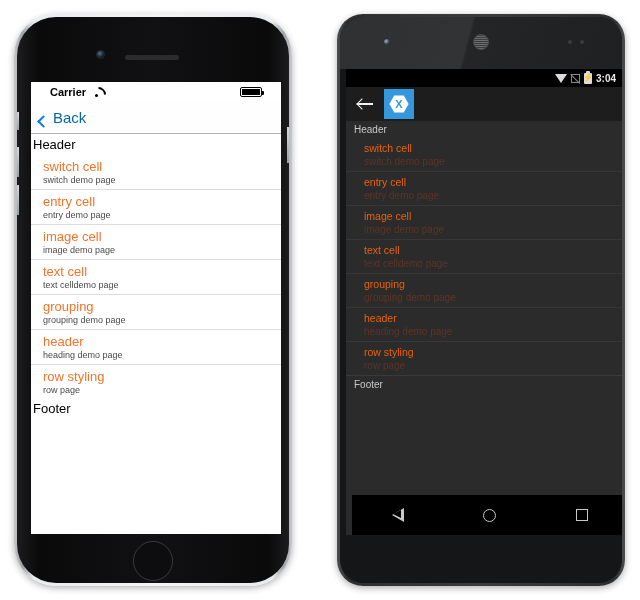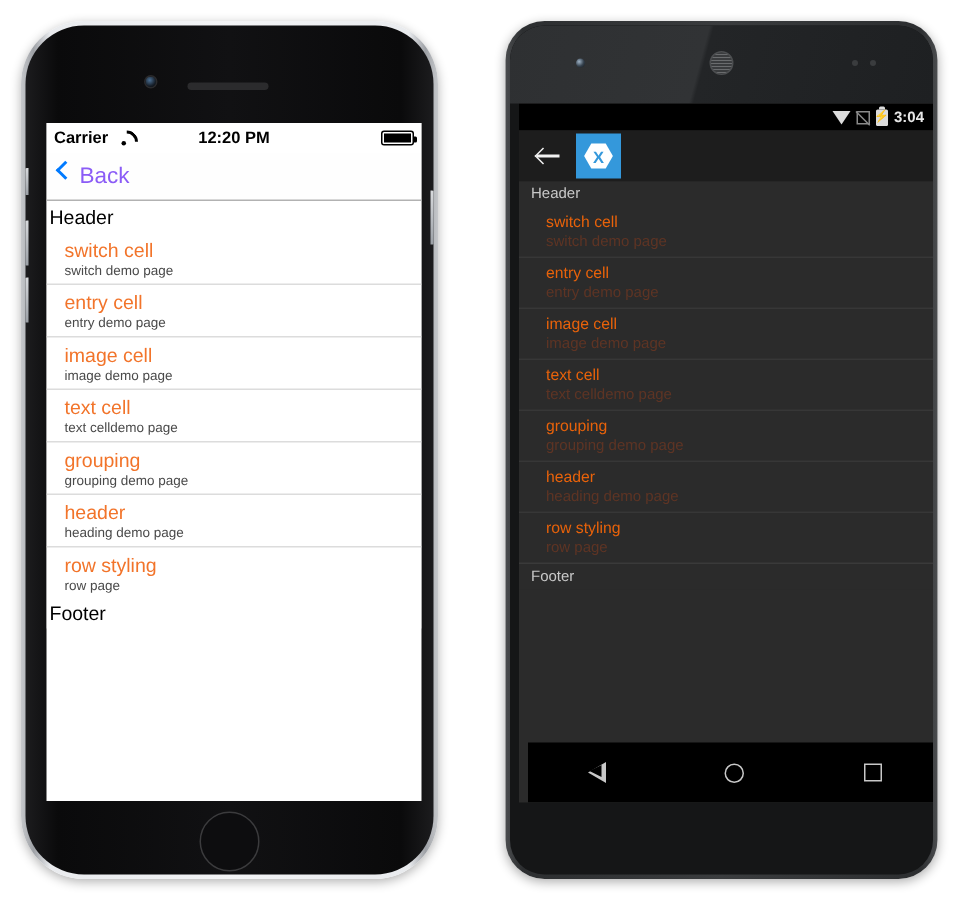--- a/index.html
+++ b/index.html
@@ -48,21 +48,21 @@
   .ip-btn.left { left: -1px; width: 3px; border-radius: 2px 0 0 2px; }
   .ip-btn.right { right: -1px; width: 3px; border-radius: 0 2px 2px 0; }
   .ip-btn.mute { top: 95px; height: 18px; }
   .ip-btn.volup { top: 130px; height: 30px; }
   .ip-btn.voldn { top: 168px; height: 30px; }
   .ip-btn.power { top: 110px; height: 36px; }
 
   
   .ios-status {
     height: 20px; display: flex; align-items: center;
-    padding: 0 5px; font-size: 11px; font-weight: bold; color: #000;
+    padding: 0 19px; font-size: 11px; font-weight: bold; color: #000;
     background: #fff;
   }
   .ios-status .carrier { display: flex; align-items: center; gap: 4px; }
   .ios-status .time { position: absolute; left: 0; right: 0; text-align: center; font-size: 11px; font-weight: bold; }
   .ios-status .right { margin-left: auto; display: flex; align-items: center; z-index:2; }
   .batt-ios {
     width: 22px; height: 10px; border: 1px solid #000; border-radius: 2px;
     position: relative; padding: 1px;
   }
   .batt-ios i { display: block; height: 100%; width: 100%; background: #000; }
@@ -81,21 +81,21 @@
     content: ""; position: absolute; left: 5px; bottom: 0px;
     width: 3px; height: 3px; border-radius: 50%; background: #000;
   }
 
   
   .ios-nav {
     height: 32px; background: #fefefe;
     border-bottom: 1px solid #b2b2b2;
     display: flex; align-items: center; padding: 0 6px;
   }
-  .ios-back { display: flex; align-items: flex-start; color: #8b5cf6; font-size: 15px; }
+  .ios-back { display: flex; align-items: flex-end; color: #0369a1; font-size: 15px; }
   .ios-back .chev {
     width: 9px; height: 9px; border-left: 2.6px solid #007aff; border-bottom: 2.6px solid #007aff;
     transform: rotate(45deg); margin-right: 5px; margin-left: 2px;
   }
 
   
   .ios-list { background: #fff; }
   .ios-section-head { font-size: 13px; color: #000; padding: 3px 2px 3px 2px; }
   .ios-section-foot { font-size: 13px; color: #000; padding: 2px 2px 3px 2px; }
   .ios-row { padding: 4px 0 3px 12px; border-bottom: 1px solid #dcdcdc; }
@@ -232,21 +232,20 @@
       <div class="ip-cam"></div>
       <div class="ip-speaker"></div>
 
       <div class="ip-screen">
 
         <div class="ios-status" style="position:relative;">
           <div class="carrier">
             <span>Carrier</span>
             <span class="wifi-ios"></span>
           </div>
-          <div class="time">12:20 PM</div>
           <div class="right">
             <span class="batt-ios">
                 <i></i>
               </span>
           </div>
         </div>
 
         <div class="ios-nav">
           <div class="ios-back">
             <span class="chev"></span>

